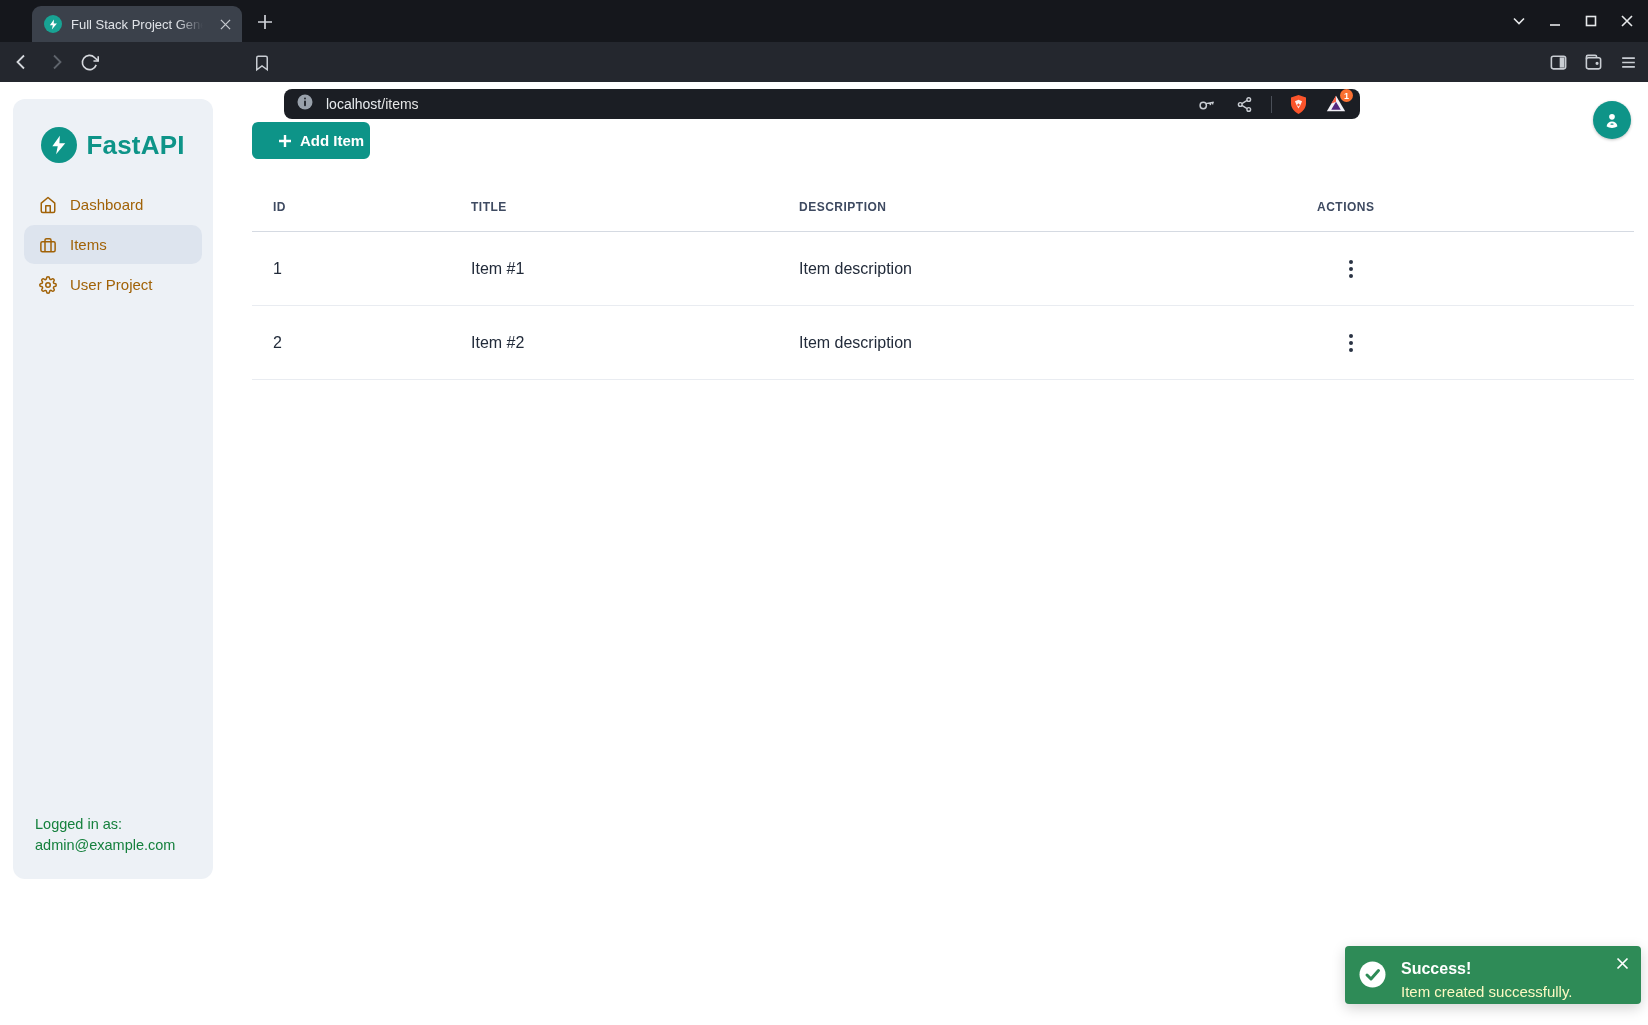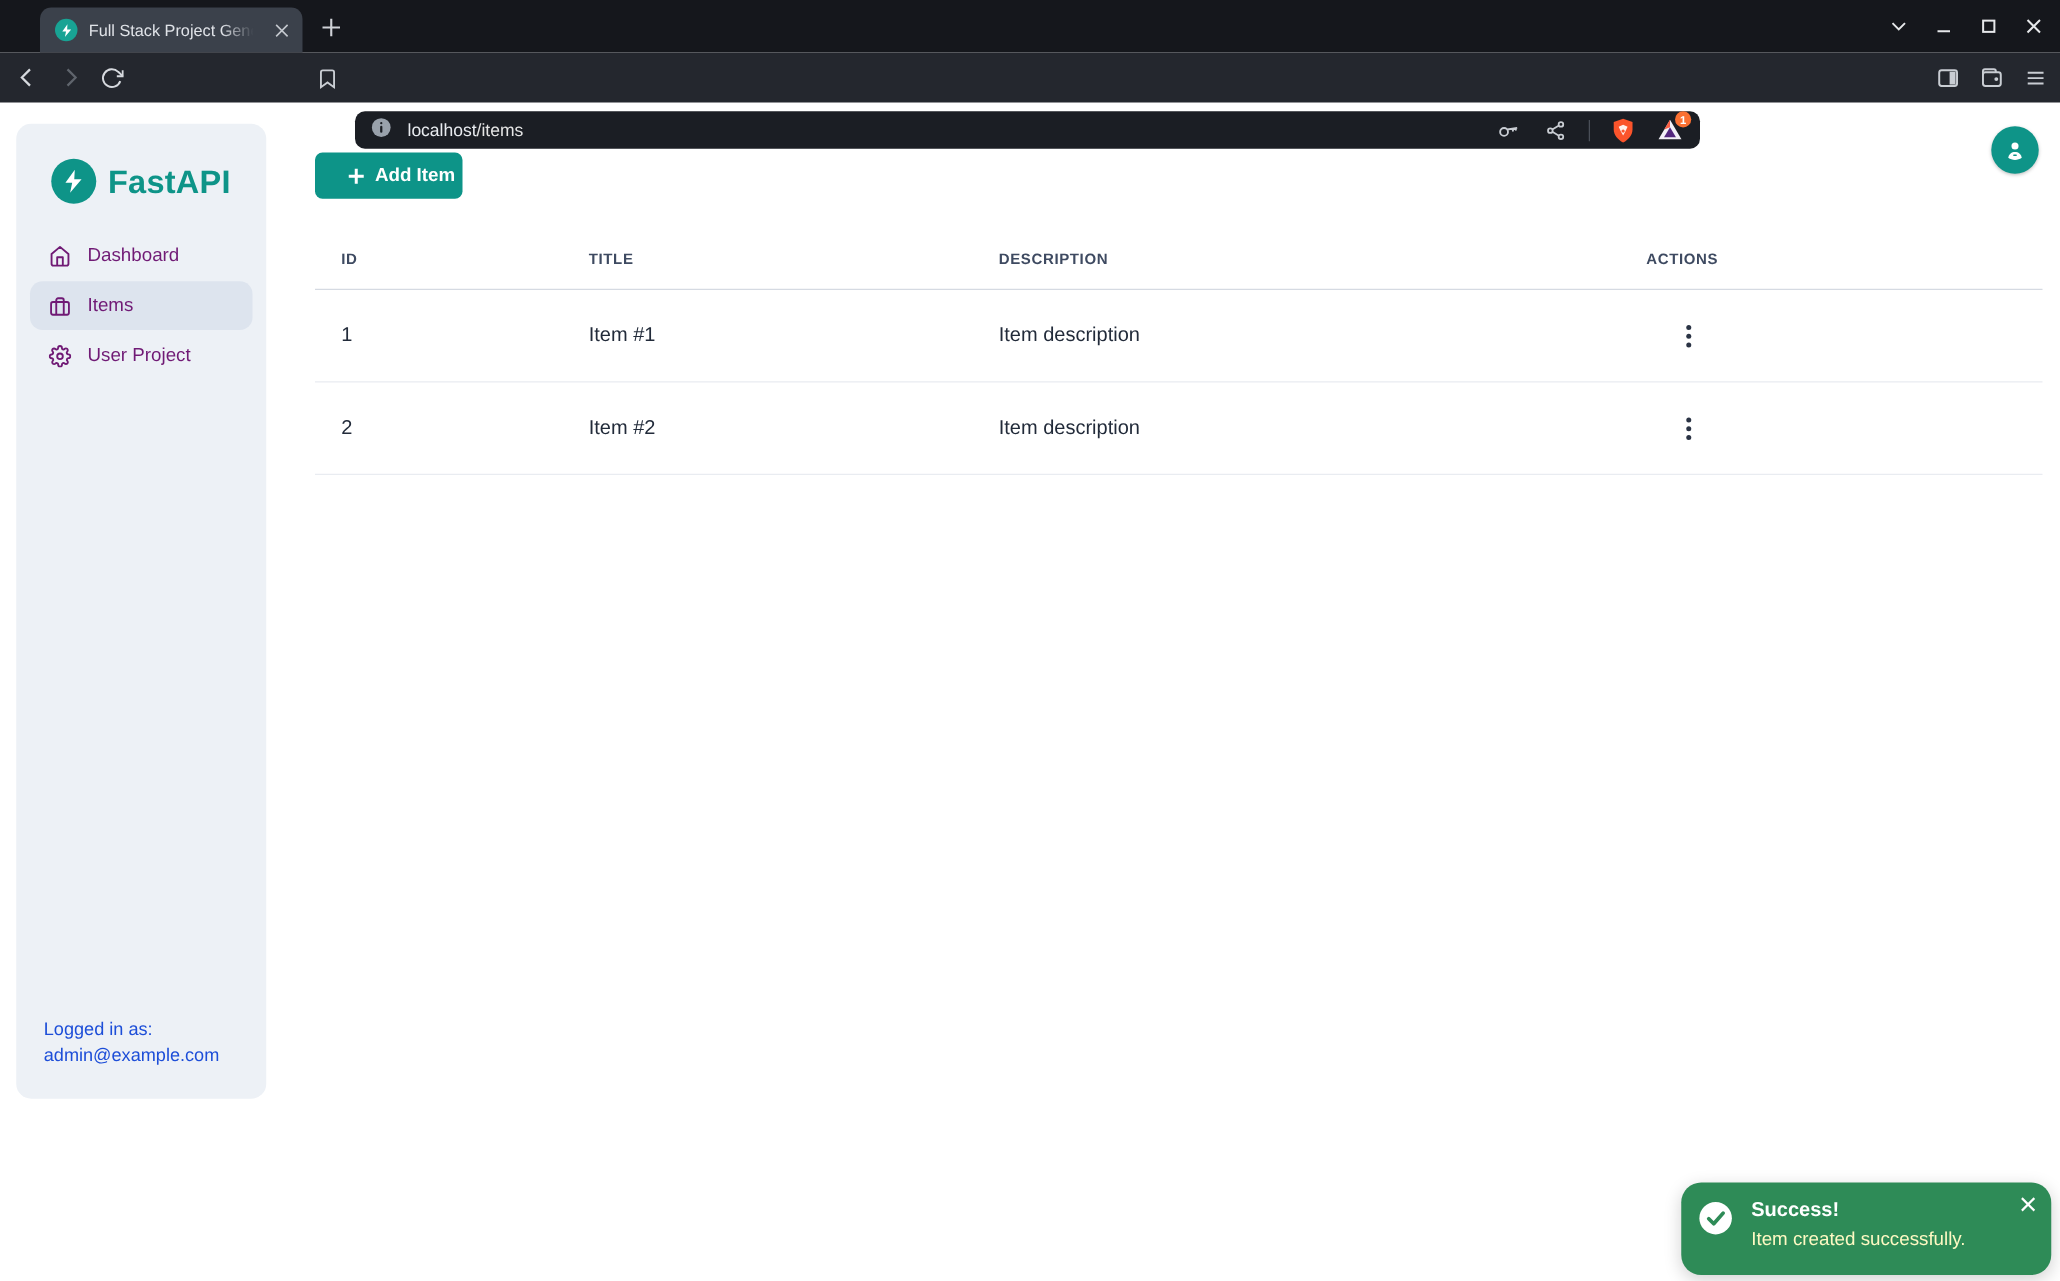--- a/index.html
+++ b/index.html
@@ -38,24 +38,24 @@
            align-items:center; justify-content:center; padding:0 3px; }
   .right-icons { position:absolute; right:8px; top:0; height:40px; display:flex; align-items:center; gap:12px; }
 
   
   .sidebar { position:absolute; left:13px; top:99px; width:200px; height:780px; background:#edf1f6; border-radius:12px; }
   .logo { margin-top:28px; display:flex; align-items:center; justify-content:center; gap:9px; }
   .logo-mark { width:36px; height:36px; border-radius:50%; background:#0e9488; display:flex; align-items:center; justify-content:center; }
   .logo-text { font-size:26px; font-weight:bold; color:#0e9488; letter-spacing:0.2px; }
   .nav { margin-top:22px; padding:0 11px; display:flex; flex-direction:column; gap:1px; }
   .nav-item { height:39px; border-radius:10px; display:flex; align-items:center; gap:13px; padding:0 15px;
-              color:#701a75; font-size:15px; cursor:pointer; }
+              color:#a16207; font-size:15px; cursor:pointer; }
   .nav-item.active { background:#dde4ee; }
   .nav-item svg { flex:none; }
-  .sidebar-footer { position:absolute; left:22px; right:10px; bottom:23px; color:#1d4ed8; font-size:14.5px; line-height:21px; }
+  .sidebar-footer { position:absolute; left:22px; right:10px; bottom:23px; color:#15803d; font-size:14.5px; line-height:21px; }
 
   
   .main { position:absolute; left:213px; top:82px; right:0; bottom:0; padding-left:39px; }
   .page-title { margin-top:44px; font-size:30px; line-height:36px; font-weight:bold; color:#1b2435; letter-spacing:0.2px; }
   .add-btn { margin-top:40px; width:118px; height:37px; background:#0d9488; border:none; border-radius:6px;
              color:#fff; font-size:15px; font-weight:bold; font-family:inherit; display:flex; align-items:center;
              justify-content:center; gap:8px; cursor:pointer;padding-left:20px; }
   .table { margin-top:23px; width:1382px; }
   .thead, .trow { display:grid; grid-template-columns:198px 328px 518px 1fr; align-items:center; }
   .thead { height:50px; border-bottom:1px solid #d5dae2; }
@@ -64,22 +64,22 @@
   .td { padding-left:21px; }
   .kebab { margin-left:42px; width:26px; height:26px; border:none; background:transparent; display:flex;
            flex-direction:column; align-items:center; justify-content:center; gap:3px; cursor:pointer; }
   .kebab i { width:4px; height:4px; border-radius:50%; background:#2a3344; }
 
   .avatar-btn { position:absolute; left:1593px; top:101px; width:38px; height:38px; border-radius:50%;
                 background:#0e9488; border:none; display:flex; align-items:center; justify-content:center;
                 cursor:pointer; box-shadow:0 1px 3px rgba(0,0,0,.25); }
 
   
-  .toast { position:absolute; left:1345px; top:946px; width:296px; height:74px; background:#2e8b57;
-           border-radius:16px; box-shadow:0 4px 14px rgba(0,0,0,.18); color:#fff; display:flex;
+  .toast { position:absolute; left:1345px; top:946px; width:296px; height:58px; background:#2e8b57;
+           border-radius:4px; box-shadow:0 4px 14px rgba(0,0,0,.18); color:#fff; display:flex;
            padding:12px 14px; }
   .toast-icon { flex:none; margin-top:3px; }
   .toast-body { margin-left:15px; }
   .toast-title { font-size:16px; font-weight:bold; line-height:22px; }
   .toast-msg { font-size:15px; line-height:24px; color:#fef9c3; }
   .toast-close { position:absolute; top:8px; right:10px; width:18px; height:18px; background:transparent;
                  border:none; cursor:pointer; display:flex; align-items:center; justify-content:center; }
 </style>
 </head>
 <body>

